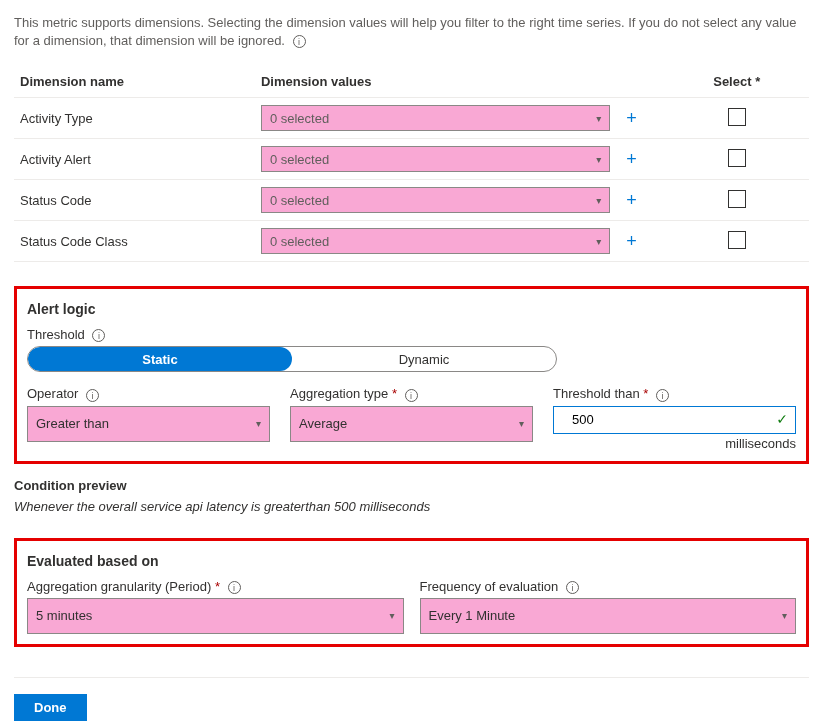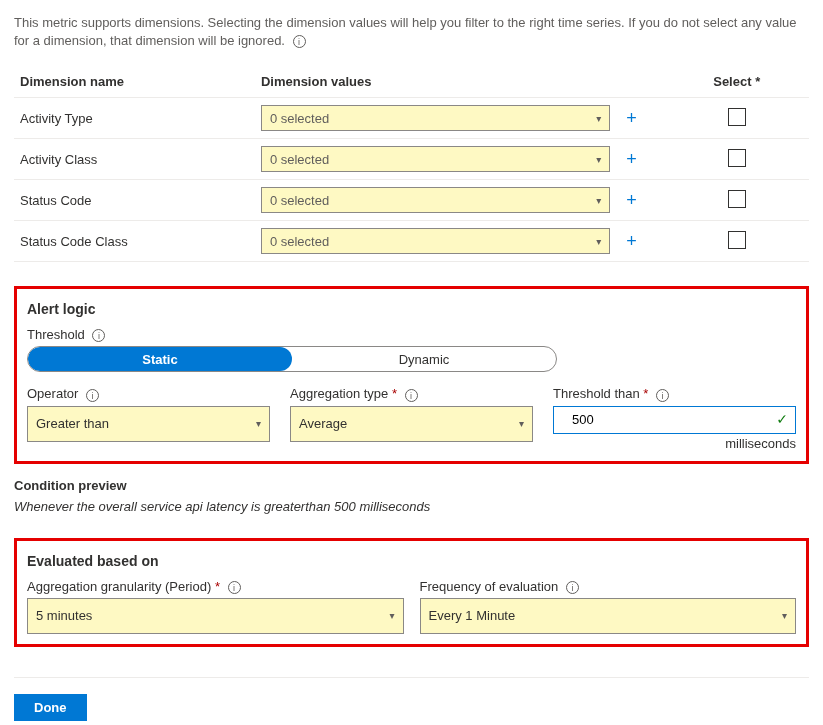--- a/index.html
+++ b/index.html
@@ -45,21 +45,21 @@
   .dim-table th:last-child { text-align: center; width:120px; }
   .dim-table td:last-child { text-align: center; width:120px; }
   .select-box {
     width: 100%;
     border: 1px solid #8a8886;
     height: 26px;
     display: flex;
     align-items: center;
     justify-content: space-between;
     padding: 0 8px;
-    background: #fef9c3;
+    background: #f9a8d4;
     cursor: pointer;
     color: #605e5c;
   }
   .select-box.black-text { color: #323130; }
   .chev { font-size: 10px; color: #605e5c; }
   .plus-icon {
     color: #0078d4;
     font-size: 18px;
     font-weight: 300;
     cursor: pointer;
@@ -169,21 +169,21 @@
         <td>
           <div class="select-box">
             <span>0 selected</span>
             <span class="chev">▾</span>
           </div>
         </td>
         <td><span class="plus-icon">+</span></td>
         <td><span class="chk"></span></td>
       </tr>
       <tr>
-        <td>Activity Class</td>
+        <td>Activity Alert</td>
         <td>
           <div class="select-box">
             <span>0 selected</span>
             <span class="chev">▾</span>
           </div>
         </td>
         <td><span class="plus-icon">+</span></td>
         <td><span class="chk"></span></td>
       </tr>
       <tr>

